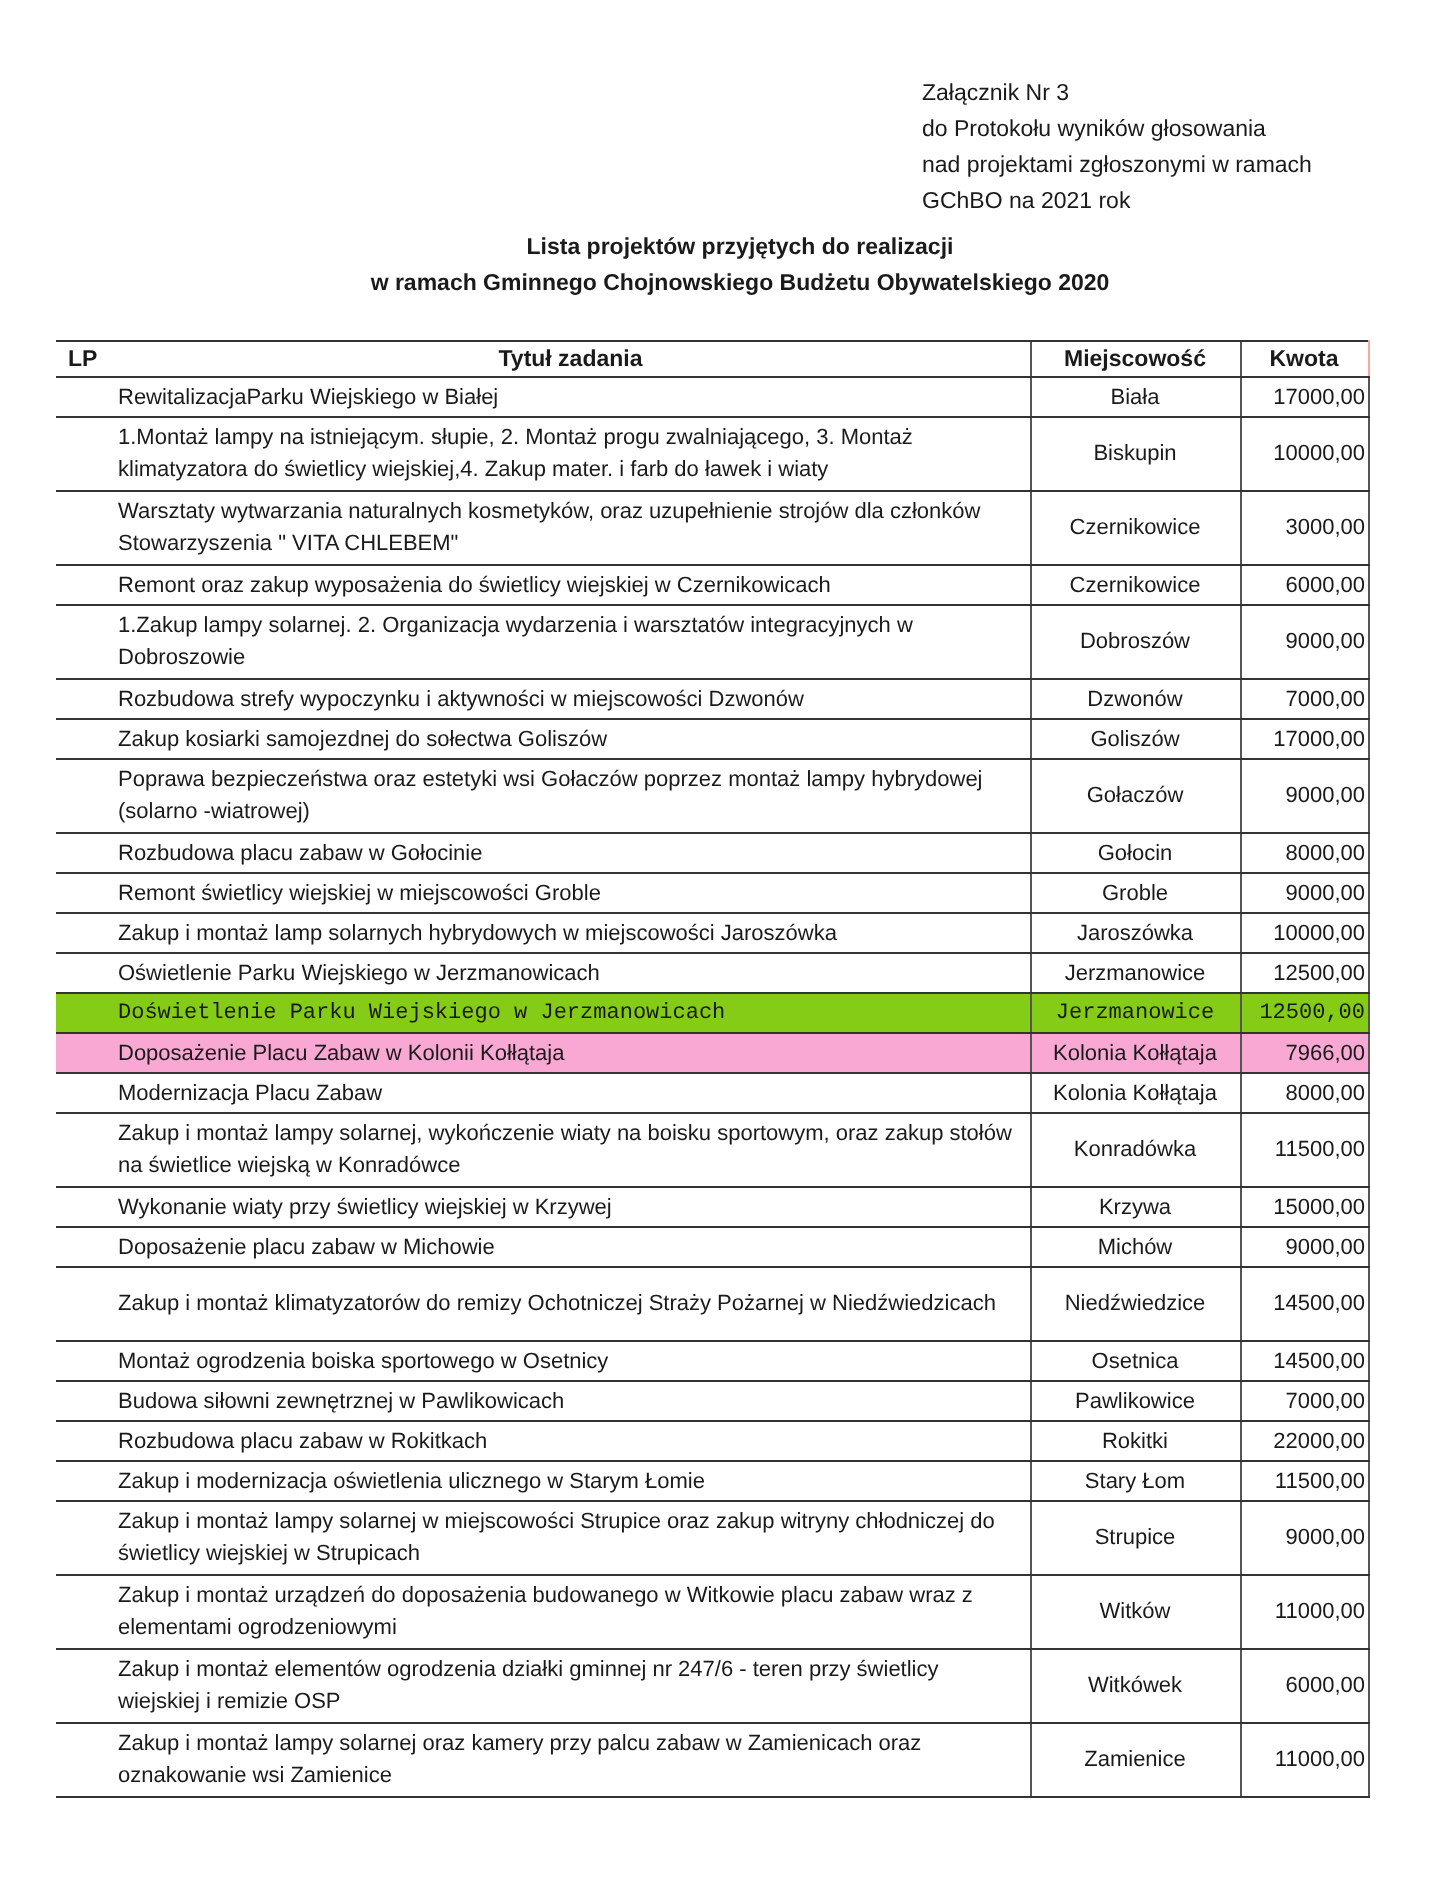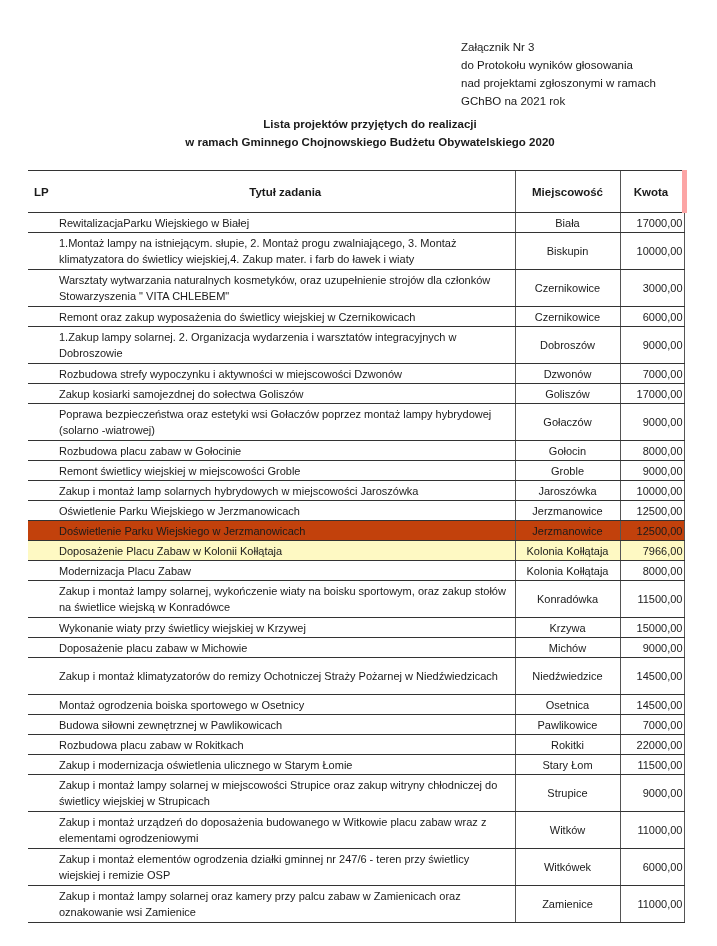--- a/index.html
+++ b/index.html
@@ -20,38 +20,38 @@
   table.projects {
     position: absolute; left: 28px; top: 170px;
     border-collapse: collapse; table-layout: fixed;
     width: 656px; font-size: 11px;
   }
   table.projects col.c-lp { width: 28px; }
   table.projects col.c-title { width: 459px; }
   table.projects col.c-place { width: 105px; }
   table.projects col.c-amount { width: 64px; }
   table.projects th {
-    font-weight: bold; font-size: 11.5px; height: 17px; padding: 12px 3px;
+    font-weight: bold; font-size: 11.5px; height: 17px; padding: 0 3px;
     border-top: 1.5px solid #333; border-bottom: 1px solid #333;
   }
   table.projects th.lp { text-align: left; padding-left: 6px; }
   table.projects th.title { text-align: center; }
   table.projects th.place, table.projects th.amount { text-align: center; border-left: 1px solid #555; }
-  table.projects th.amount { border-right: 5px solid #fca5a5; }
+  table.projects th.amount { border-right: 1px solid #fca5a5; }
   table.projects td {
     padding: 1px 3px; line-height: 16px; vertical-align: middle;
     border-bottom: 1px solid #333;
   }
   table.projects td.title { white-space: normal; }
   table.projects td.place { text-align: center; border-left: 1px solid #555; white-space: nowrap; }
   table.projects td.amount { text-align: right; border-left: 1px solid #555; border-right: 1px solid #555; white-space: nowrap; padding-right: 1px; }
   tr.single td { height: 17px; }
   tr.double td { height: 34px; }
-  tr.hl-peach td { background: #c2410c; }
-  tr.hl-blue td { background: #fef9c3; }
+  tr.hl-peach td { background: #84cc16; font-family: Liberation Mono, monospace; }
+  tr.hl-blue td { background: #f9a8d4; }
 </style>
 </head>
 <body>
 
 <div class="attachment">
   <div>Załącznik Nr 3</div>
   <div>do Protokołu wyników głosowania</div>
   <div>nad projektami zgłoszonymi w ramach</div>
   <div>GChBO na 2021 rok</div>
 </div>

